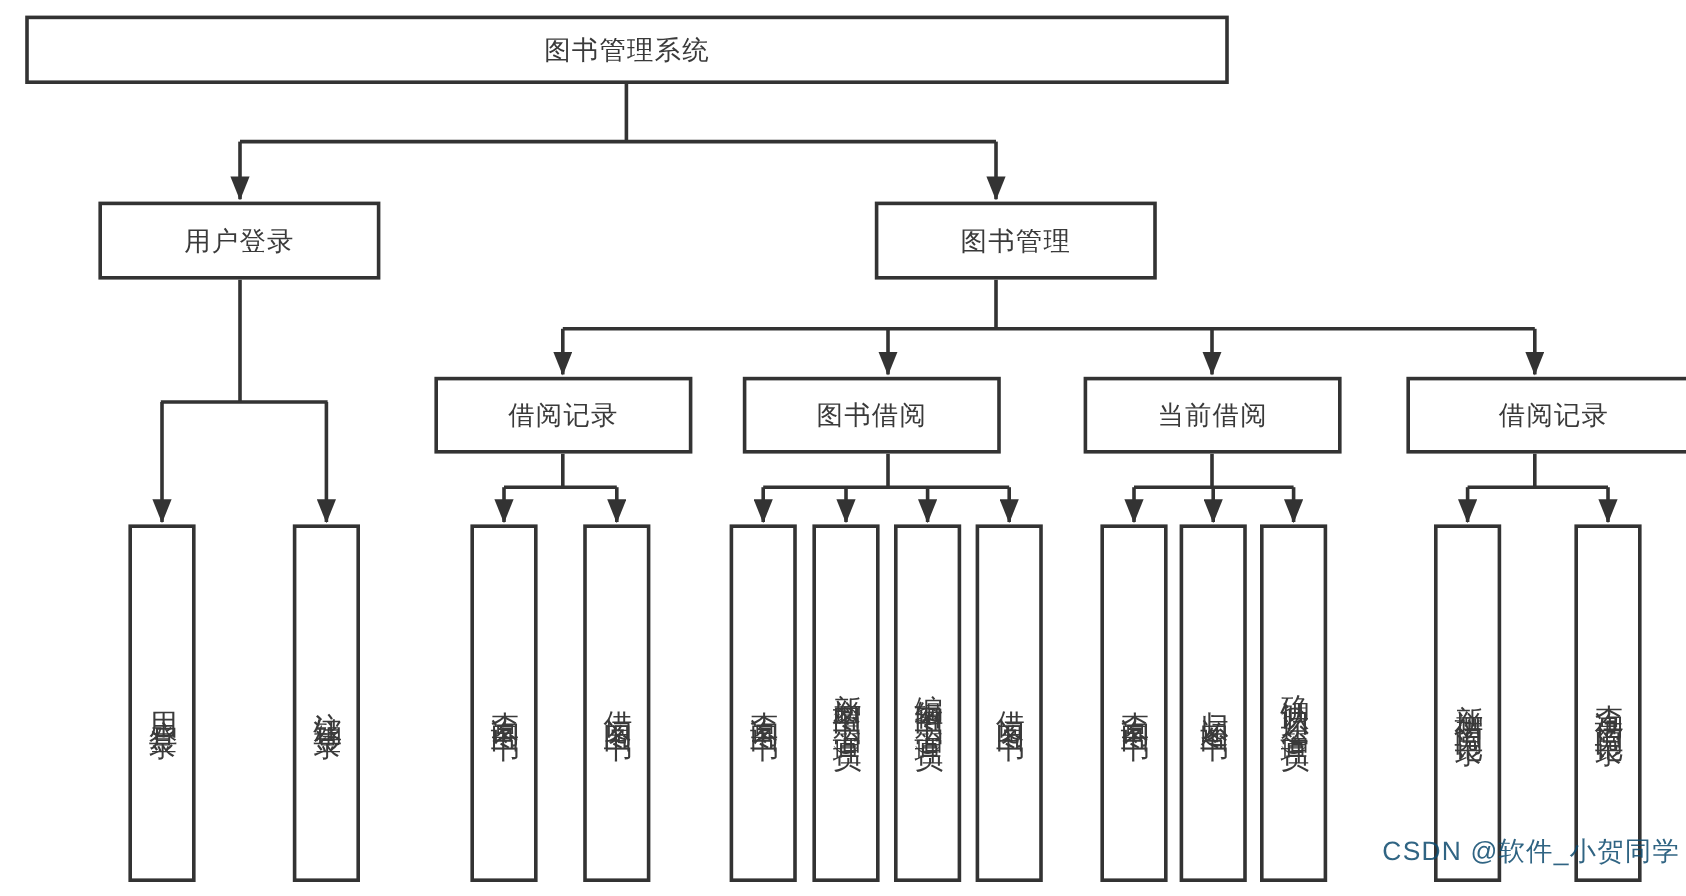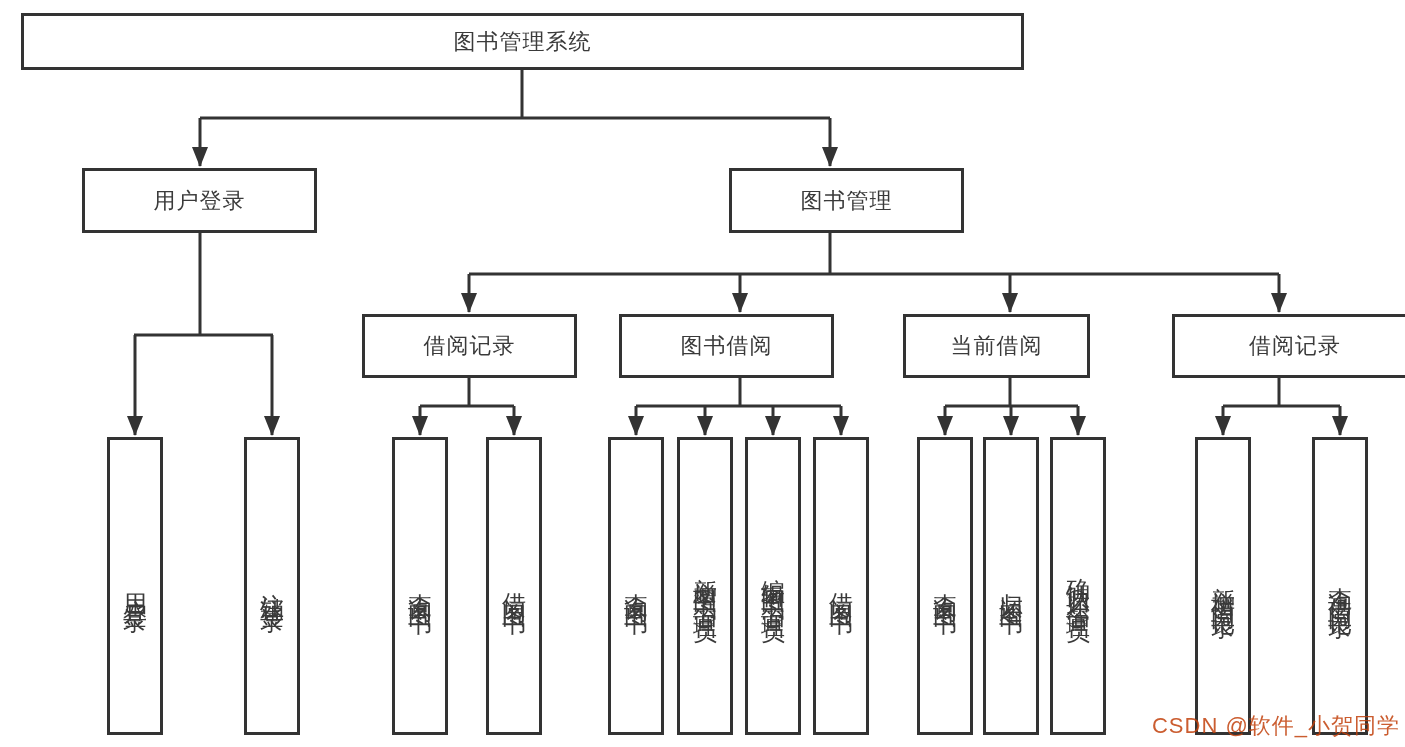--- a/index.html
+++ b/index.html
@@ -33,24 +33,24 @@
     writing-mode: vertical-rl;
     text-orientation: mixed;
     font-size: 24px;
     letter-spacing: 6px;
     line-height: 1;
     white-space: nowrap;
   }
   .watermark {
     position: absolute;
     right: 5px;
-    bottom: 6px;
+    bottom: 22px;
     z-index: 5;
     font-size: 22px;
-    color: #c2410c;
+    color: #0c4a6e;
     opacity: 0.85;
     letter-spacing: 1px;
     white-space: nowrap;
   }
 </style>
 </head>
 <body>
 
 <div id="stage">
 
@@ -102,21 +102,21 @@
   <div class="node hnode" style="left:729px; top:168px; width:235px; height:65px;">
     <span>图书管理</span>
   </div>
 
   <div class="node hnode" style="left:362px; top:314px; width:215px; height:64px;">
     <span>借阅记录</span>
   </div>
   <div class="node hnode" style="left:619px; top:314px; width:215px; height:64px;">
     <span>图书借阅</span>
   </div>
-  <div class="node hnode" style="left:903px; top:314px; width:187px; height:64px;">
+  <div class="node hnode" style="left:903px; top:314px; width:215px; height:64px;">
     <span>当前借阅</span>
   </div>
   <div class="node hnode" style="left:1172px; top:314px; width:246px; height:64px;">
     <span>借阅记录</span>
   </div>
 
   <div class="node vnode" style="left:107px; top:437px; width:56px; height:298px;">
     <span>用户登录</span>
   </div>
   <div class="node vnode" style="left:244px; top:437px; width:56px; height:298px;">

